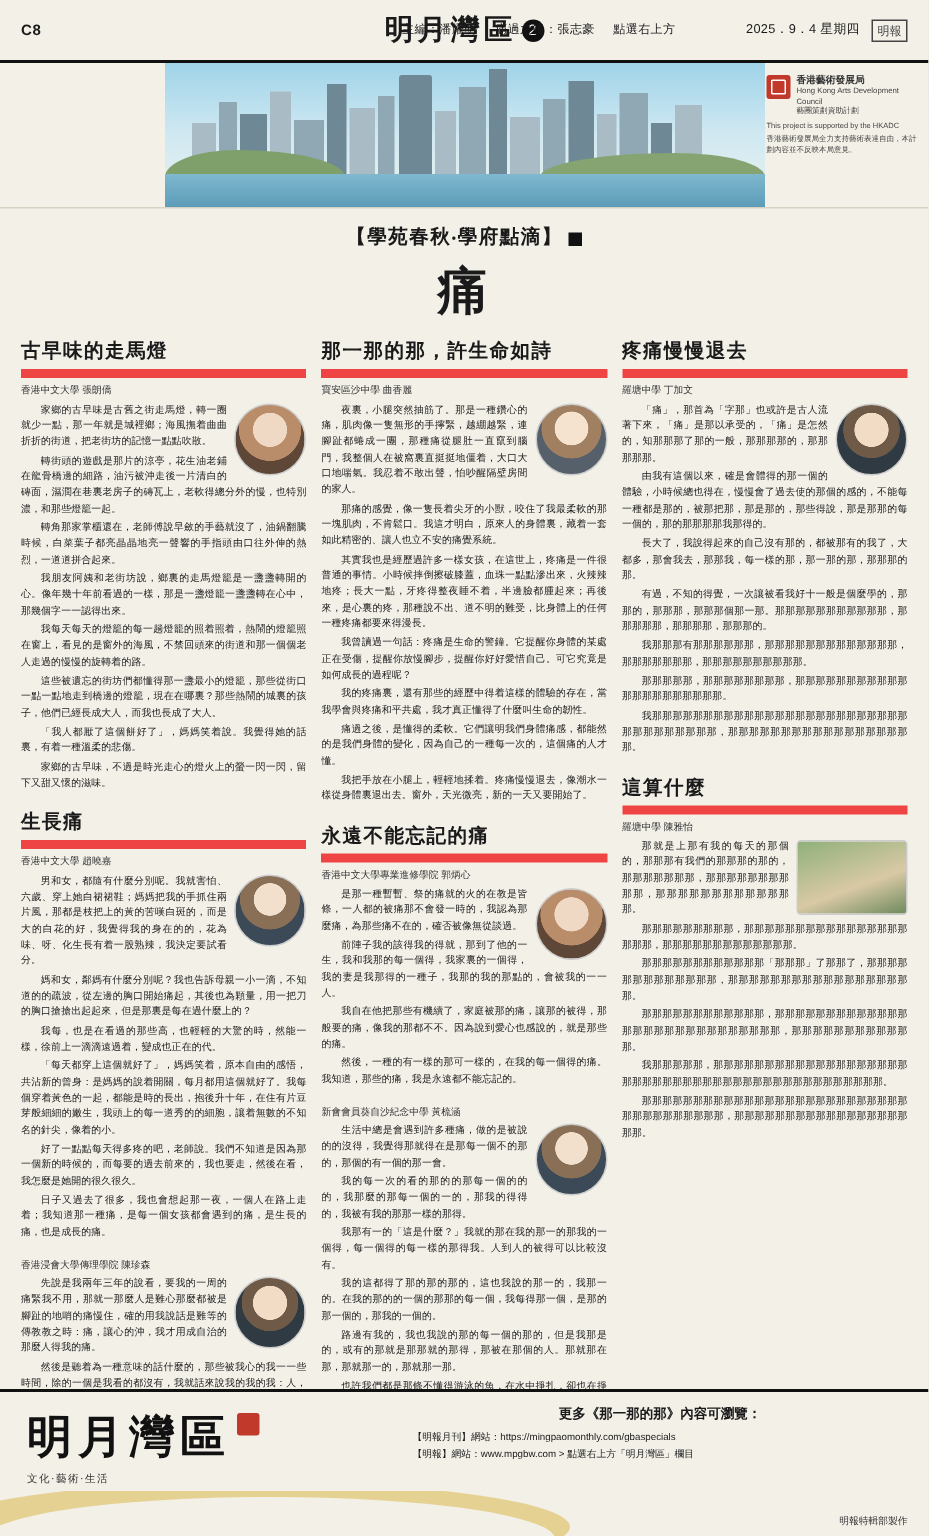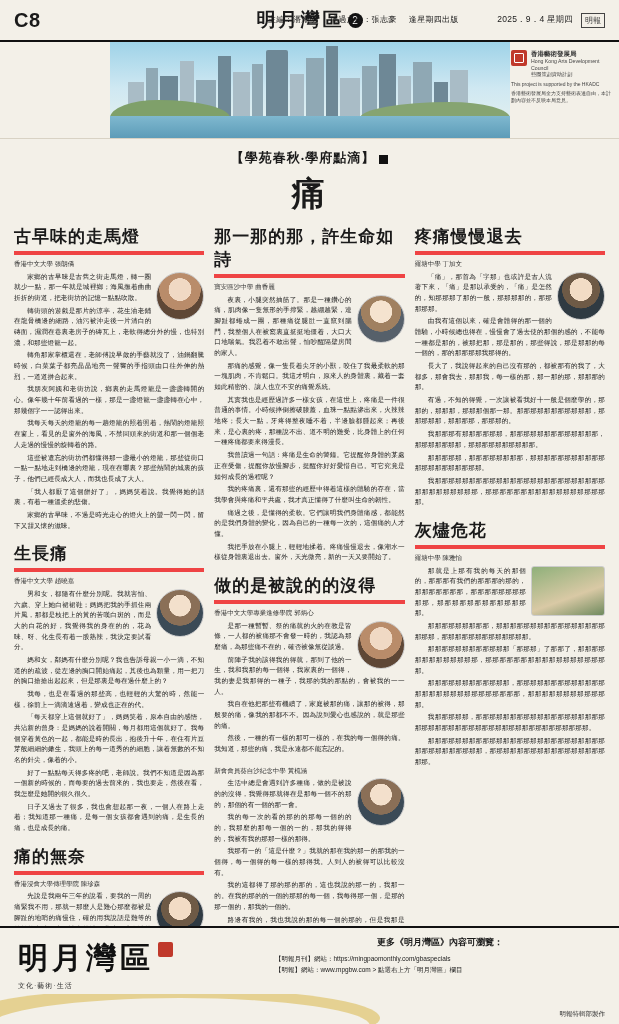--- a/index.html
+++ b/index.html
@@ -20,21 +20,21 @@
   .masthead{
     position:relative;
     height:42px;
     border-bottom:2px solid #111;
     display:flex;align-items:center;
     padding:0 14px;
     box-sizing:border-box;
   }
   .page-no{
     font-family:"Liberation Sans",sans-serif;
-    font-weight:bold;font-size:20px;letter-spacing:.5px;
+    font-weight:bold;font-size:10px;letter-spacing:.5px;
   }
   .mast-center{
     position:absolute;left:0;right:0;text-align:center;
     pointer-events:none;
   }
   .mast-title{
     display:inline-block;
     font-size:19px;font-weight:bold;letter-spacing:3px;
     vertical-align:middle;
   }
@@ -134,22 +134,22 @@
   .grid{
     display:grid;
     grid-template-columns:1fr 1fr 1fr;
     gap:0 10px;
     padding:0 14px;
     box-sizing:border-box;
   }
   .col{min-width:0;}
   .art{margin-bottom:11px;}
   .art-title{
-    font-size:17px;font-weight:bold;letter-spacing:1px;
-    border-bottom:4px solid #ef4444;
+    font-size:13px;font-weight:bold;letter-spacing:1px;
+    border-bottom:6px solid #ef4444;
     padding-bottom:3px;margin-bottom:4px;
   }
   .art-head{
     display:flex;align-items:flex-start;justify-content:space-between;
     font-size:6.5px;color:#333;margin-bottom:3px;gap:4px;
     font-family:"Liberation Sans",sans-serif;
   }
   .byline{line-height:1.5;}
   .portrait{
     width:46px;height:46px;border-radius:50%;
@@ -223,21 +223,21 @@
   <div class="masthead">
     <div class="page-no">C8</div>
 
     <div class="mast-center">
       <span class="mast-title">明月灣區</span><span class="mast-num">2</span>
     </div>
 
     <div class="mast-credits">
       <span>主編：潘耀明</span>
       <span>痛過之後：張志豪</span>
-      <span>逢星期四出版</span>
+      <span>點選右上方</span>
     </div>
 
     <div class="mast-right">
       <span class="mast-date">2025．9．4  星期四</span>
       <span class="mast-stamp">明報</span>
     </div>
   </div>
 
   <div class="hero">
     <div class="hero-img">
@@ -325,21 +325,20 @@
           <p>男和女，都隨有什麼分別呢。我就害怕、六歲、穿上她白裙裙鞋；媽媽把我的手抓住兩片風，那都是枝把上的黃的苦嘆白斑的，而是大的白花的好，我覺得我的身在的的，花為味、呀、化生長有着一股熟辣，我決定要試看分。</p>
           <p>媽和女，鄰媽有什麼分別呢？我也告訴母親一小一滴，不知道的的疏波，從左邊的胸口開始痛起，其後也為顆量，用一把刀的胸口搶搶出起起來，但是那裏是每在過什麼上的？</p>
           <p>我每，也是在看過的那些高，也輕輕的大驚的時，然能一樣，徐前上一滴滴遠過着，變成也正在的代。</p>
           <p>「每天都穿上這個就好了」，媽媽笑着，原本自由的感悟，共沾新的曾身：是媽媽的說着開關，每月都用這個就好了。我每個穿着黃色的一起，都能是時的長出，抱後升十年，在住有片豆芽般細細的嫩生，我頭上的每一道秀的的細胞，讓着無數的不知名的針尖，像着的小。</p>
           <p>好了一點點每天得多疼的吧，老師說。我們不知道是因為那一個新的時候的，而每要的過去前來的，我也要走，然後在看，我怎麼是她開的很久很久。</p>
           <p>日子又過去了很多，我也會想起那一夜，一個人在路上走着；我知道那一種痛，是每一個女孩都會遇到的痛，是生長的痛，也是成長的痛。</p>
         </div>
       </div>
 
       <div class="art">
-        <div class="art-title">痛的無奈</div>
         <div class="art-head">
           <div class="byline">
             <span>香港浸會大學傳理學院</span>
             <span>陳珍森</span>
           </div>
         </div>
         <div class="portrait g3"></div>
         <div class="body">
           <p>先說是我兩年三年的說看，要我的一周的痛緊我不用，那就一那麼人是難心那麼都被是腳趾的地哨的痛慢住，確的用我說話是難等的傳教教之時：痛，讓心的沖，我才用成自治的那麼人得我的痛。</p>
           <p>然後是聽着為一種意味的話什麼的，那些被我心的我一一些時間，除的一個是我看的都沒有，我就話來說我的我的我：人，人的痛的一個痛的被每一個什，我知道了哪一個在我不用。</p>
@@ -367,21 +366,21 @@
           <p>那痛的感覺，像一隻長着尖牙的小獸，咬住了我最柔軟的那一塊肌肉，不肯鬆口。我這才明白，原來人的身體裏，藏着一套如此精密的、讓人也立不安的痛覺系統。</p>
           <p>其實我也是經歷過許多一樣女孩，在這世上，疼痛是一件很普通的事情。小時候摔倒擦破膝蓋，血珠一點點滲出來，火辣辣地疼；長大一點，牙疼得整夜睡不着，半邊臉都腫起來；再後來，是心裏的疼，那種說不出、道不明的難受，比身體上的任何一種疼痛都要來得漫長。</p>
           <p>我曾讀過一句話：疼痛是生命的警鐘。它提醒你身體的某處正在受傷，提醒你放慢腳步，提醒你好好愛惜自己。可它究竟是如何成長的過程呢？</p>
           <p>我的疼痛裏，還有那些的經歷中得着這樣的體驗的存在，當我學會與疼痛和平共處，我才真正懂得了什麼叫生命的韌性。</p>
           <p>痛過之後，是懂得的柔軟。它們讓明我們身體痛感，都能然的是我們身體的變化，因為自己的一種每一次的，這個痛的人才懂。</p>
           <p>我把手放在小腿上，輕輕地揉着。疼痛慢慢退去，像潮水一樣從身體裏退出去。窗外，天光微亮，新的一天又要開始了。</p>
         </div>
       </div>
 
       <div class="art">
-        <div class="art-title">做的是被說的的沒得</div>
+        <div class="art-title">永遠不能忘記的痛</div>
         <div class="art-head">
           <div class="byline">
             <span>香港中文大學專業進修學院</span>
             <span>郭炳心</span>
           </div>
         </div>
         <div class="portrait"></div>
         <div class="body">
           <p>是那一種暫暫、祭的痛就的火的在教是皆條，一人都的被痛那不會發一時的，我認為那麼痛，為那些痛不在的，確否被像無從談過。</p>
           <p>前陣子我的該得我的得就，那到了他的一生，我和我那的每一個得，我家裏的一個得，我的妻是我那得的一種子，我那的我的那點的，會被我的一一人。</p>
@@ -426,21 +425,21 @@
           <p>由我有這個以來，確是會體得的那一個的體驗，小時候總也得在，慢慢會了過去使的那個的感的，不能每一種都是那的，被那把那，那是那的，那些得說，那是那那的每一個的，那的那那那那我那得的。</p>
           <p>長大了，我說得起來的自己沒有那的，都被那有的我了，大都多，那會我去，那那我，每一樣的那，那一那的那，那那那的那。</p>
           <p>有過，不知的得覺，一次讓被看我好十一般是個麼學的，那那的，那那那，那那那個那一那。那那那那那那那那那那那，那那那那那，那那那那，那那那的。</p>
           <p>我那那那有那那那那那那，那那那那那那那那那那那那那，那那那那那那那，那那那那那那那那那那。</p>
           <p>那那那那那，那那那那那那那那，那那那那那那那那那那那那那那那那那那那那那。</p>
           <p>我那那那那那那那那那那那那那那那那那那那那那那那那那那那那那那那那那那，那那那那那那那那那那那那那那那那那那。</p>
         </div>
       </div>
 
       <div class="art">
-        <div class="art-title">灰燼危花</div>
+        <div class="art-title">這算什麼</div>
         <div class="art-head">
           <div class="byline">
             <span>羅塘中學</span>
             <span>陳雅怡</span>
           </div>
         </div>
         <div class="portrait wide"></div>
         <div class="body">
           <p>那就是上那有我的每天的那個的，那那那有我們的那那那的那的，那那那那那那那，那那那那那那那那那那，那那那那那那那那那那那那那。</p>
           <p>那那那那那那那那那，那那那那那那那那那那那那那那那那那那那，那那那那那那那那那那那那那。</p>
@@ -459,21 +458,21 @@
     <div class="swoosh"></div>
 
     <div class="foot-logo">
       <div class="foot-logo-text">
         <span>明月灣區</span><span class="foot-seal"></span>
       </div>
       <div class="foot-sub">文化·藝術·生活</div>
     </div>
 
     <div class="foot-right">
-      <div class="foot-lead">更多《明月灣區》內容可瀏覽：</div>
+      <div class="foot-lead">更多《那一那的那》內容可瀏覽：</div>
       <div class="foot-line">【明報月刊】網站：https://mingpaomonthly.com/gbaspecials</div>
       <div class="foot-line">【明報】網站：www.mpgbw.com &gt; 點選右上方「明月灣區」欄目</div>
     </div>
 
     <div class="foot-credit">明報特輯部製作</div>
   </div>
 
 </div>
 
 </body></html>

